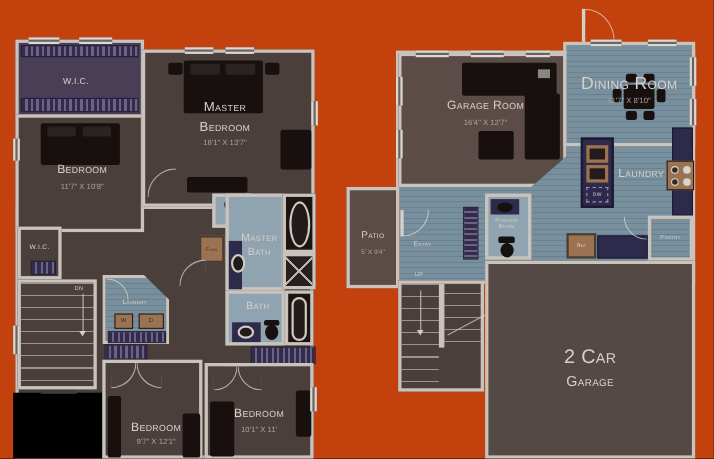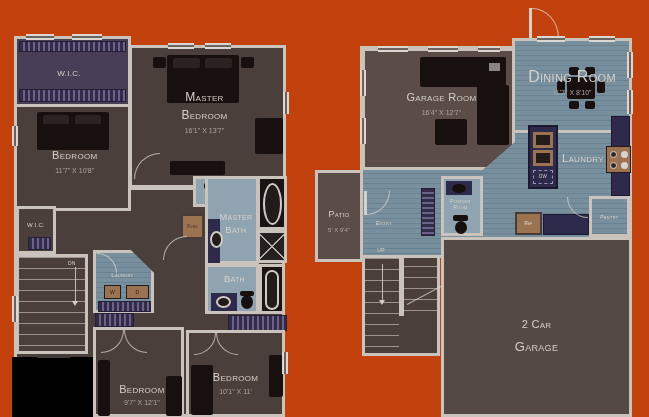--- a/index.html
+++ b/index.html
@@ -250,21 +250,21 @@
     <div class="abs steps" style="left:0;top:0;width:34px;height:92px;"></div>
     <div class="abs" style="left:34px;top:0;width:5px;height:58px;background:var(--wall);"></div>
     <div class="abs steps" style="left:39px;top:8px;width:33px;height:48px;"></div>
     <div class="diag" style="left:42px;top:46px;width:40px;transform:rotate(-28deg);"></div>
     <div class="aline" style="left:17px;top:6px;height:36px;"></div>
     <div class="ahead-dn" style="left:14px;top:42px;"></div>
   </div>
 
   <div class="room" style="left:441px;top:237px;width:191px;height:180px;background:#55494
 6;background:#554946;">
-    <div class="lbl" style="left:50%;top:48%;font-size:11px;">2 Car</div>
+    <div class="lbl" style="left:50%;top:48%;font-size:18px;">2 Car</div>
     <div class="lbl" style="left:50%;top:61%;font-size:13px;">Garage</div>
   </div>
 
   <div class="abs" style="left:529px;top:8px;width:3px;height:30px;background:#d5d0ca;"></div>
   <div class="arc arc-tr" style="left:532px;top:8px;width:27px;height:30px;"></div>
 
   <div class="winH" style="left:378px;top:46px;width:30px;"></div>
   <div class="winH" style="left:428px;top:46px;width:30px;"></div>
   <div class="winH" style="left:478px;top:46px;width:22px;"></div>
   <div class="winH" style="left:537px;top:36px;width:28px;"></div>

